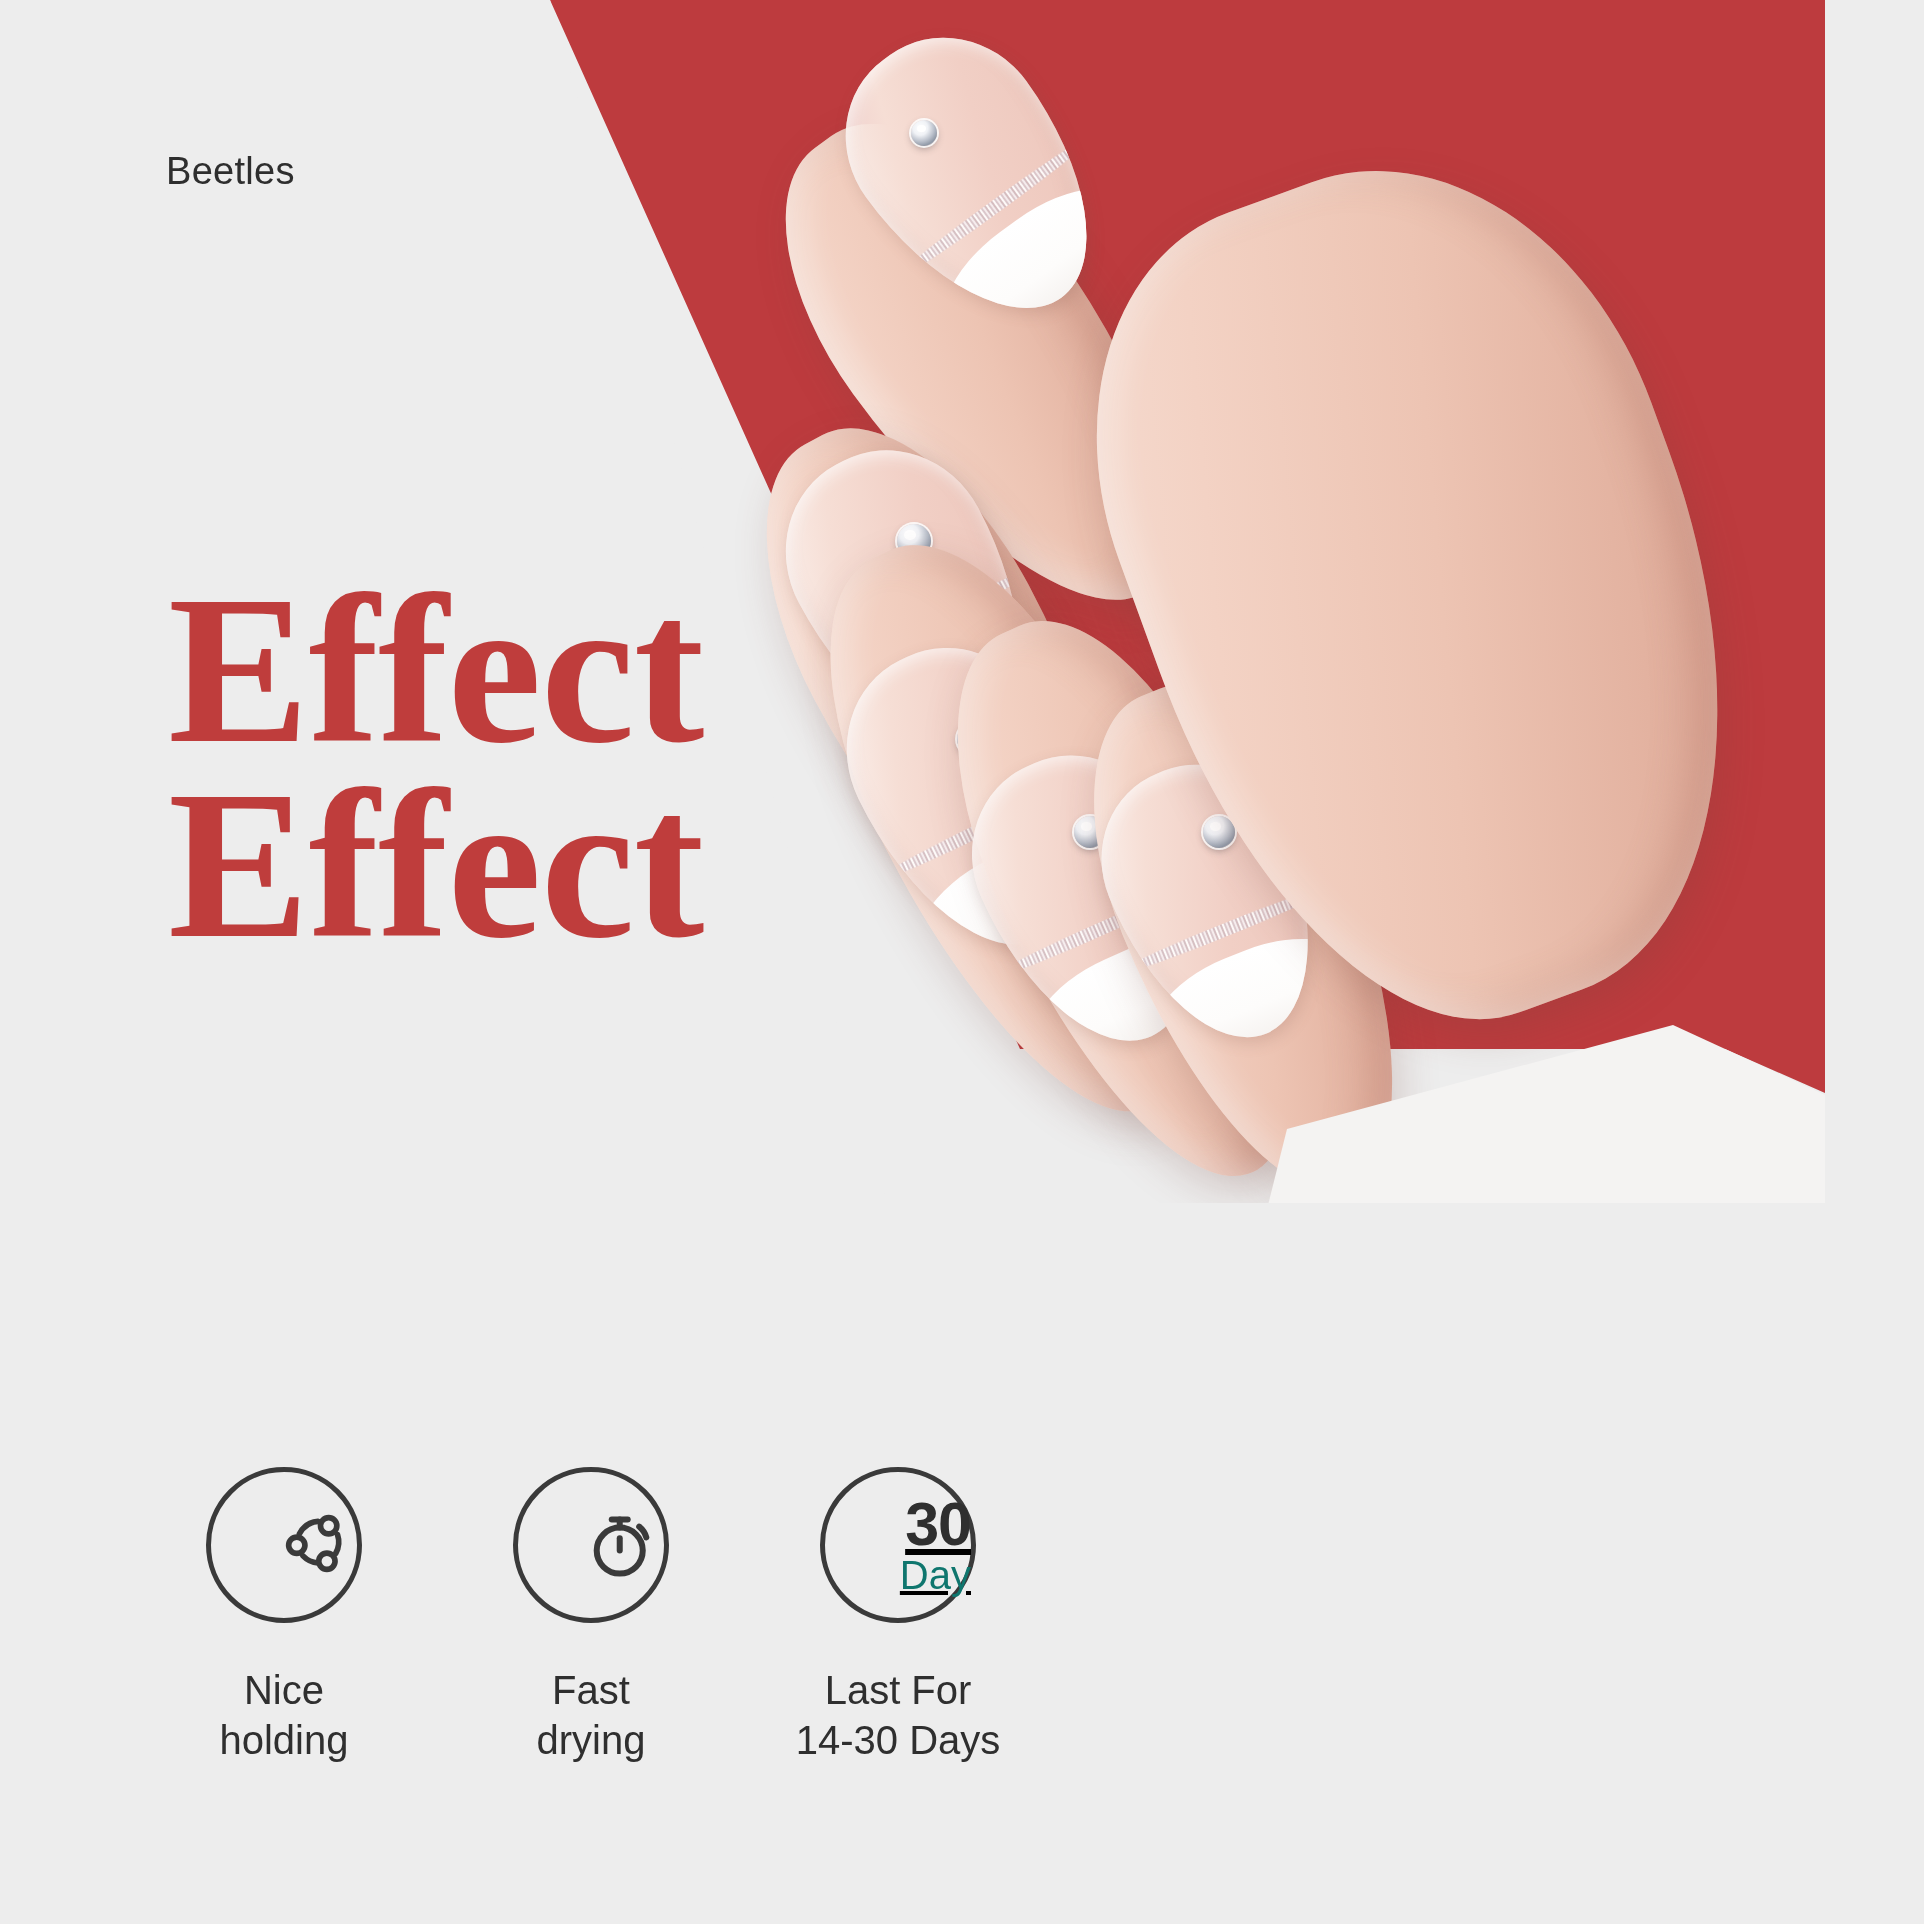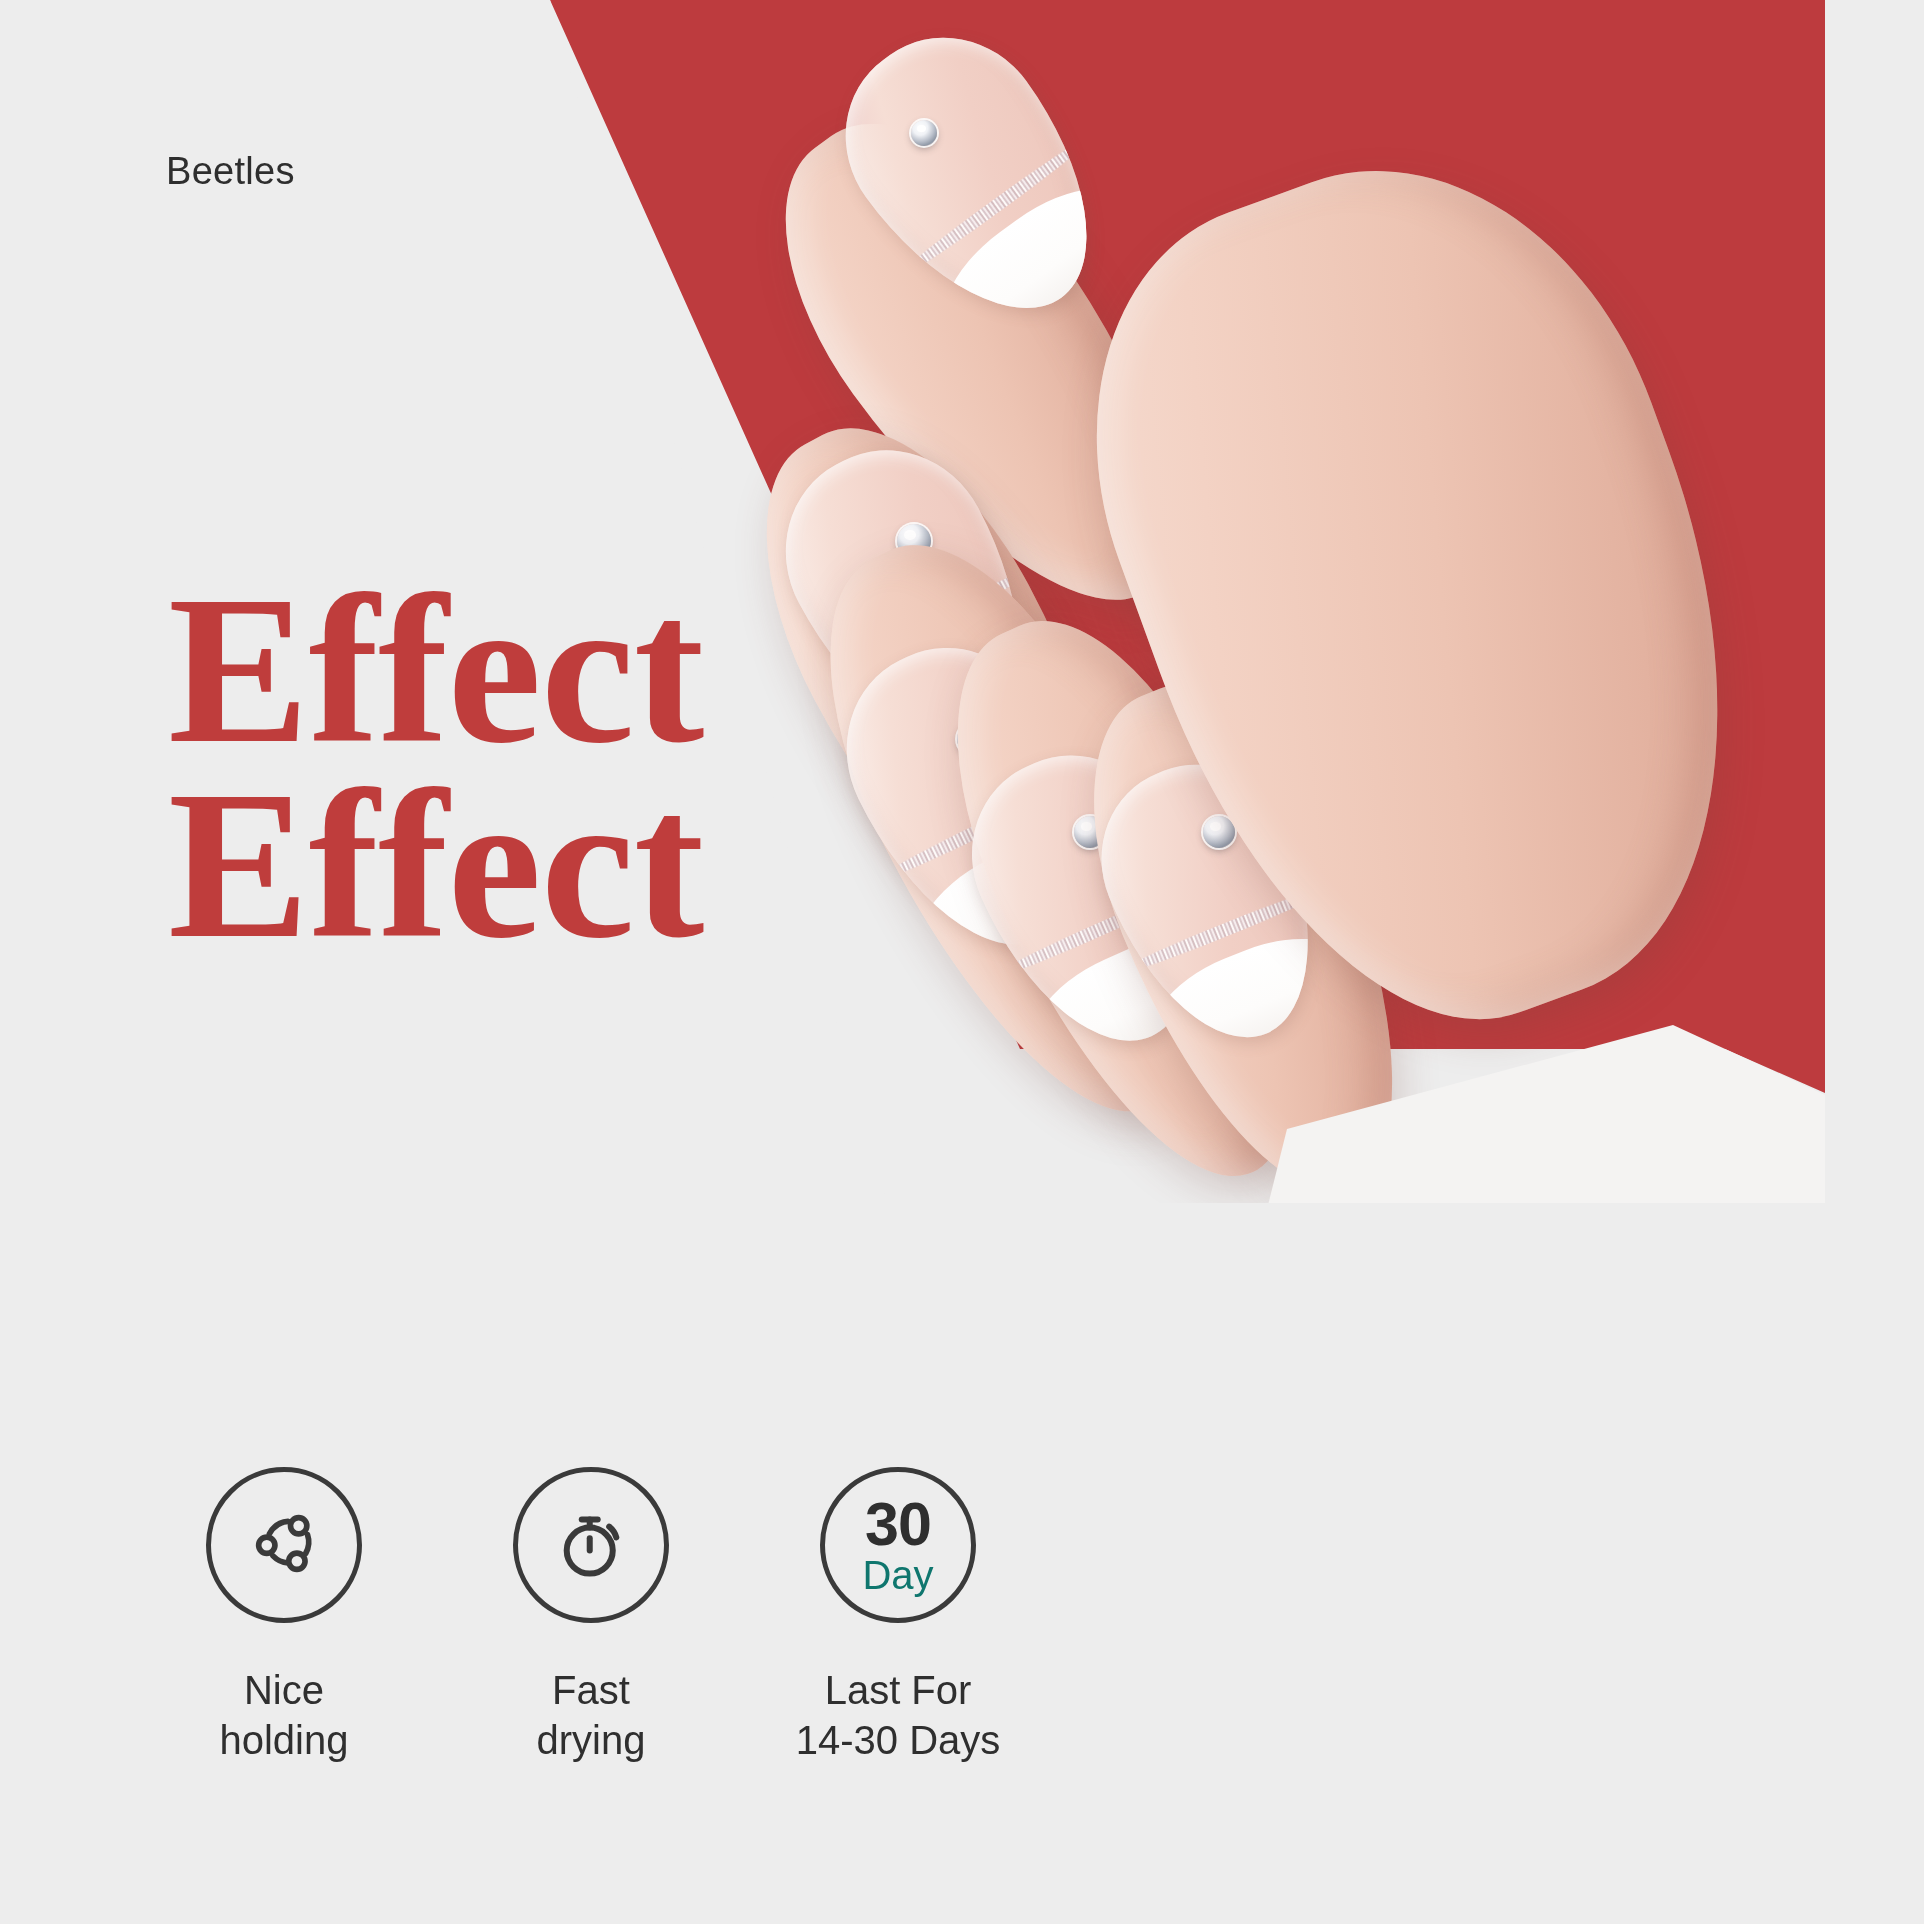--- a/index.html
+++ b/index.html
@@ -149,22 +149,23 @@
     z-index:10;
   }
   .feature{
     width:228px;
     display:flex; flex-direction:column; align-items:center;
   }
   .circle{
     width:156px; height:156px;
     border:5px solid #3a3a3a;
     border-radius:50%;
-    display:flex; align-items:center; justify-content:center;
+    display:flex; align-items:flex-end; justify-content:center;
     flex-direction:column;
+    text-decoration:underline;
   }
   .f-label{
     margin-top:42px;
     text-align:center;
     font-size:40px; line-height:1.26;
     color:#2f2f2f; font-weight:400;
     white-space:pre-line;
   }
   .day-num{
     font-size:61px; font-weight:700; color:#2f2f2f;

